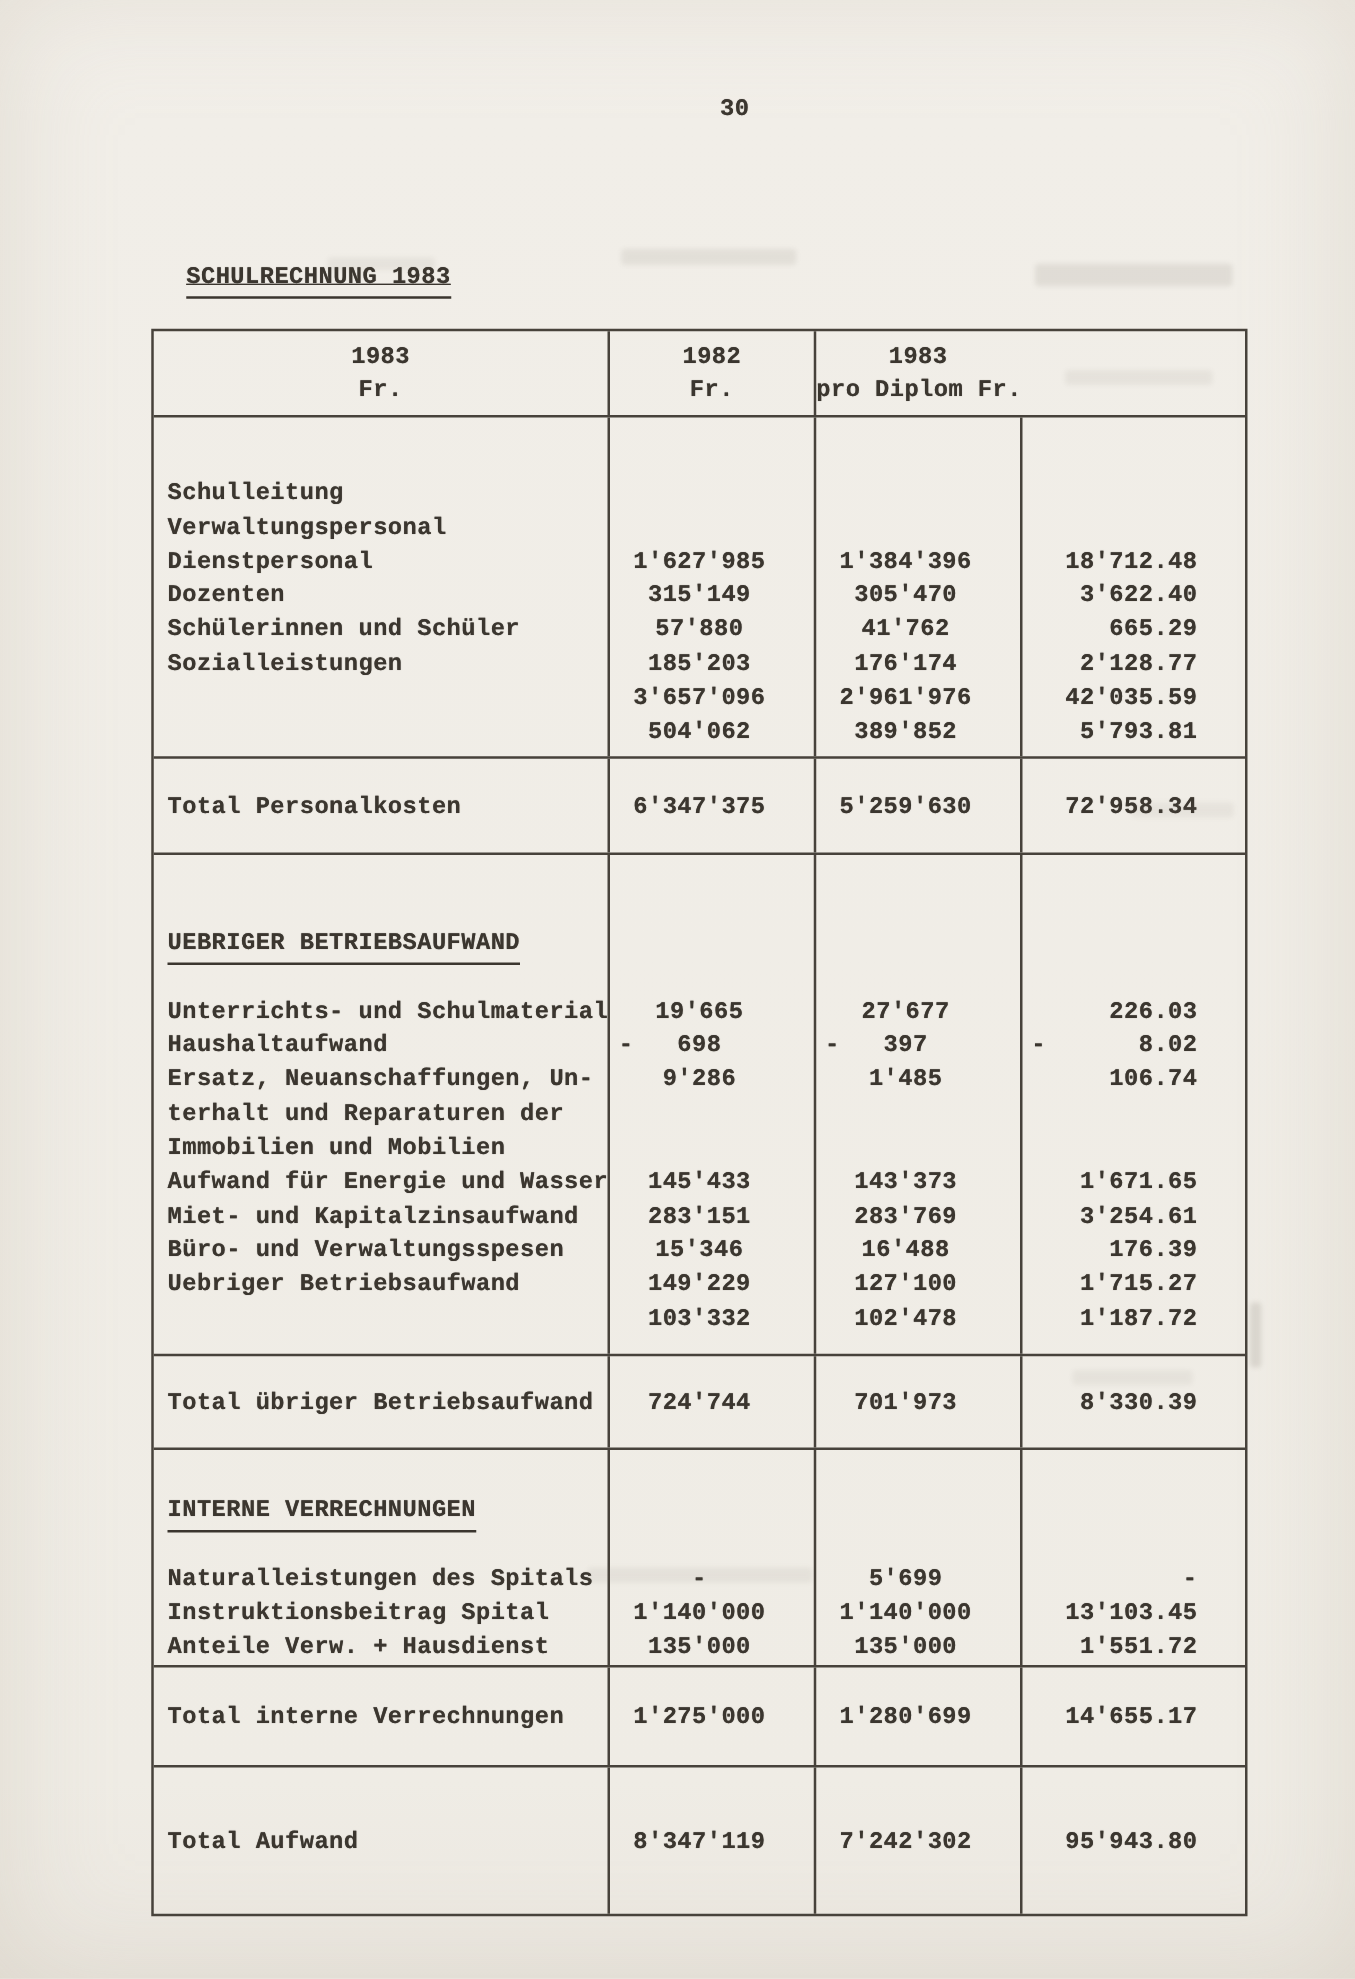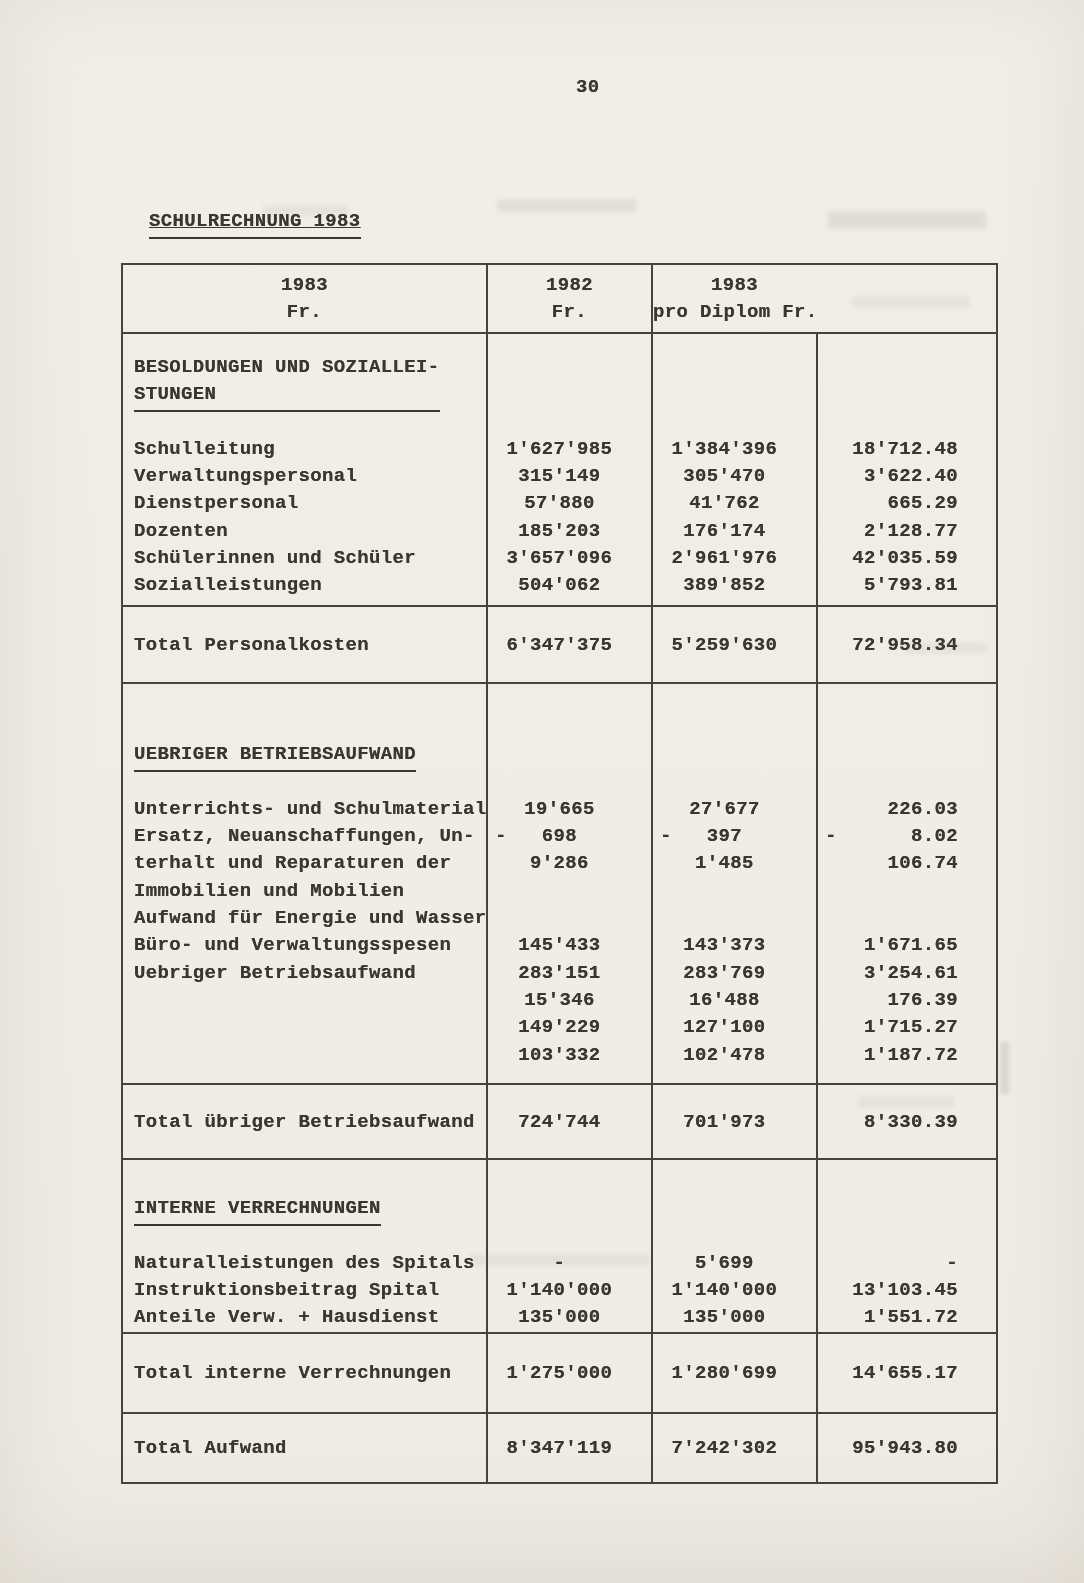--- a/index.html
+++ b/index.html
@@ -60,24 +60,20 @@
       <div class="lnH">Fr.</div>
     </div>
     <div class="c c3h">
       <div class="lnH">1983</div>
       <div class="lnH">pro Diplom Fr.</div>
     </div>
   </div>
 
   <div class="band" style="height:273px;--pt:20px">
     <div class="c c0">
-      <div class="hwrap">
-        <div class="ln">BESOLDUNGEN UND SOZIALLEI-</div>
-        <div class="ln">STUNGEN</div>
-      </div>
       <div class="ln"></div>
       <div class="ln">Schulleitung</div>
       <div class="ln">Verwaltungspersonal</div>
       <div class="ln">Dienstpersonal</div>
       <div class="ln">Dozenten</div>
       <div class="ln">Schülerinnen und Schüler</div>
       <div class="ln">Sozialleistungen</div>
     </div>
     <div class="c">
       <div class="ln"></div>
@@ -130,24 +126,26 @@
   </div>
 
   <div class="band" style="height:401px;--pt:30px">
     <div class="c c0">
       <div class="ln"></div>
       <div class="hwrap">
         <div class="ln">UEBRIGER BETRIEBSAUFWAND</div>
       </div>
       <div class="ln"></div>
       <div class="ln">Unterrichts- und Schulmaterial</div>
+      <div class="ln">Haushaltaufwand</div>
       <div class="ln">Ersatz, Neuanschaffungen, Un-</div>
       <div class="ln">terhalt und Reparaturen der</div>
       <div class="ln">Immobilien und Mobilien</div>
       <div class="ln">Aufwand für Energie und Wasser</div>
+      <div class="ln">Miet- und Kapitalzinsaufwand</div>
       <div class="ln">Büro- und Verwaltungsspesen</div>
       <div class="ln">Uebriger Betriebsaufwand</div>
     </div>
     <div class="c">
       <div class="ln"></div>
         <div class="ln"></div>
         <div class="ln"></div>
       <div class="ln num pr20">19'665</div>
       <div class="ln num pr20"><span class="sign">-</span><span>698</span></div>
       <div class="ln num pr20">9'286</div>
@@ -251,21 +249,21 @@
         <span class="tln num pr20">1'275'000</span>
       </div>
     <div class="c vc">
         <span class="tln num pr20">1'280'699</span>
       </div>
     <div class="c vc">
         <span class="tln num pr36">14'655.17</span>
       </div>
   </div>
 
-  <div class="band" style="height:70px">
+  <div class="band" style="height:119px">
     <div class="c c0 vc">
         <span class="tln" style="padding-left:11px">Total Aufwand</span>
       </div>
     <div class="c vc">
         <span class="tln num pr20">8'347'119</span>
       </div>
     <div class="c vc">
         <span class="tln num pr20">7'242'302</span>
       </div>
     <div class="c vc">

